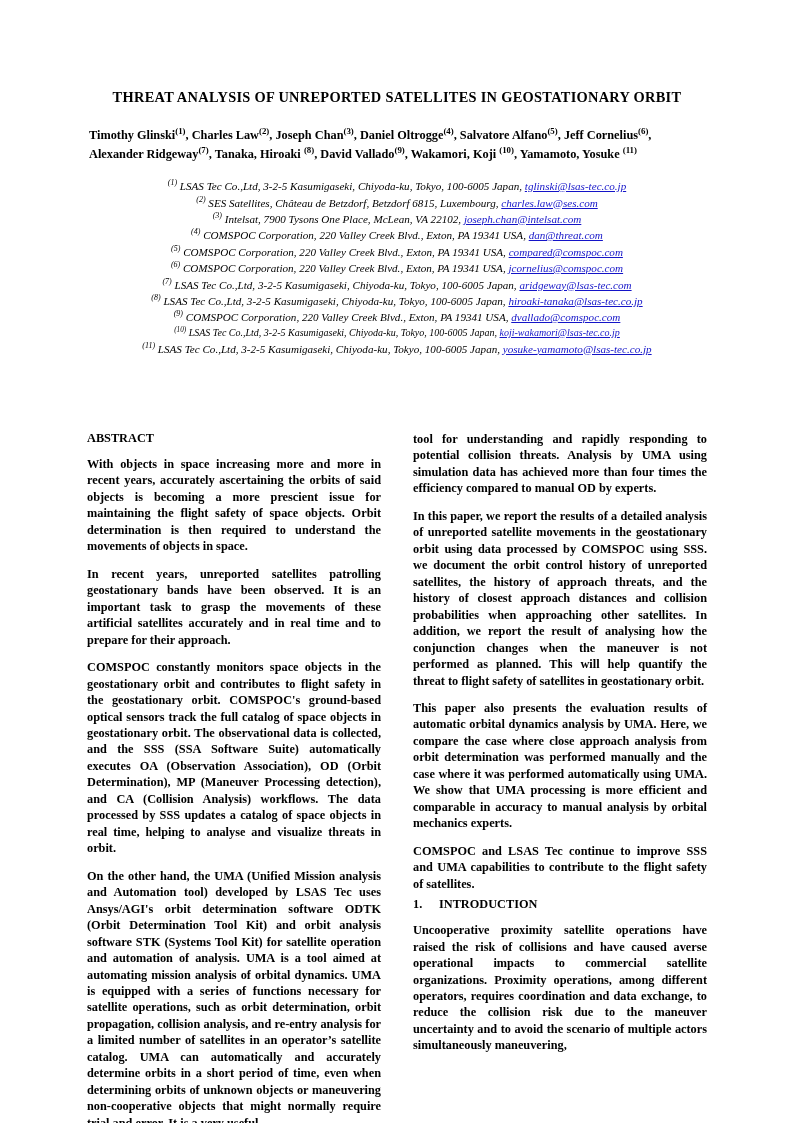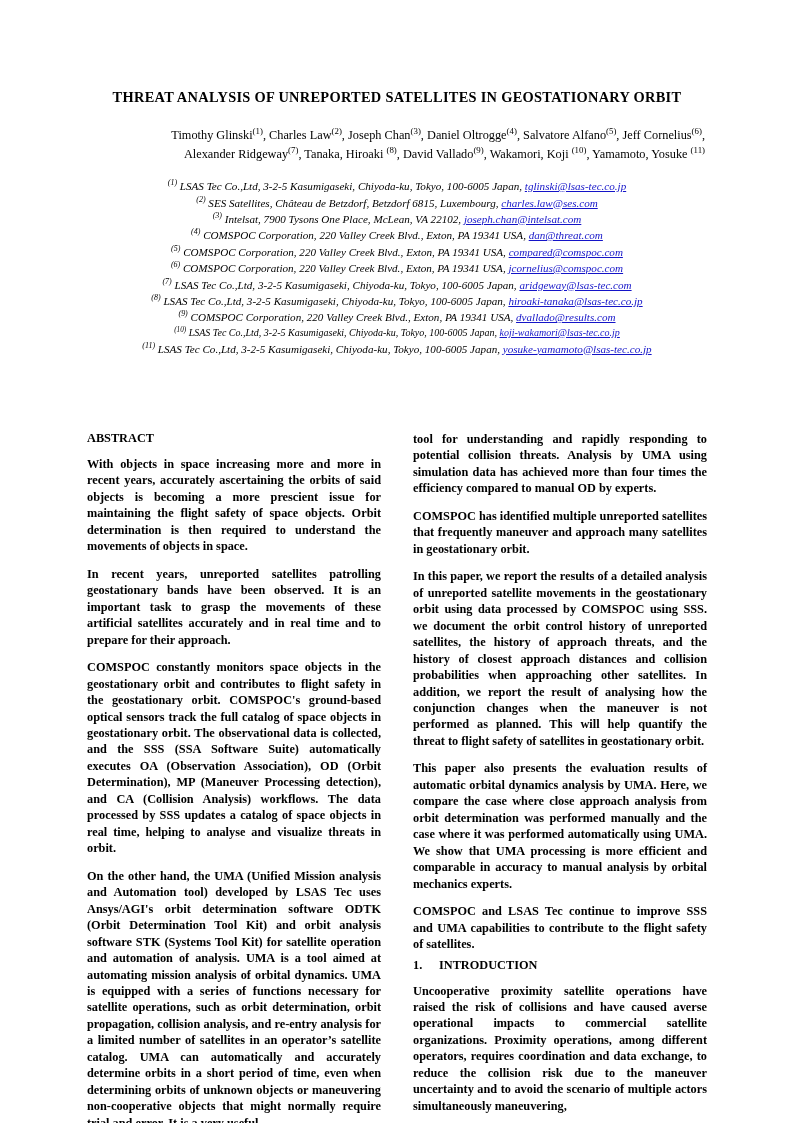--- a/index.html
+++ b/index.html
@@ -28,22 +28,22 @@
     text-align: center;
     font-weight: bold;
     font-size: 14.4px;
     letter-spacing: 0.02em;
     line-height: 1.25;
     margin: 0 0 20px 0;
   }
 
   
   .authors {
-    text-align: right;
-    font-weight: normal;
+    text-align: left;
+    font-weight: bold;
     font-size: 12.3px;
     line-height: 1.55;
     margin: 0 0 14px 0;
     padding: 0 2px;
   }
   .authors sup {
     font-size: 0.72em;
     vertical-align: super;
     line-height: 0;
   }
@@ -120,41 +120,40 @@
 
   <div class="affiliations">
       <div class="affil-line" style="font-size: 11.1px;"><sup>(1)</sup><span> LSAS Tec Co.,Ltd, 3-2-5 Kasumigaseki, Chiyoda-ku, Tokyo, 100-6005 Japan, </span><span class="affil-email">tglinski@lsas-tec.co.jp</span></div>
       <div class="affil-line" style="font-size: 11.1px;"><sup>(2)</sup><span> SES Satellites, Château de Betzdorf, Betzdorf 6815, Luxembourg, </span><span class="affil-email">charles.law@ses.com</span></div>
       <div class="affil-line" style="font-size: 11.1px;"><sup>(3)</sup><span> Intelsat, 7900 Tysons One Place, McLean, VA 22102, </span><span class="affil-email">joseph.chan@intelsat.com</span></div>
       <div class="affil-line" style="font-size: 11.1px;"><sup>(4)</sup><span> COMSPOC Corporation, 220 Valley Creek Blvd., Exton, PA 19341 USA, </span><span class="affil-email">dan@threat.com</span></div>
       <div class="affil-line" style="font-size: 11.1px;"><sup>(5)</sup><span> COMSPOC Corporation, 220 Valley Creek Blvd., Exton, PA 19341 USA, </span><span class="affil-email">compared@comspoc.com</span></div>
       <div class="affil-line" style="font-size: 11.1px;"><sup>(6)</sup><span> COMSPOC Corporation, 220 Valley Creek Blvd., Exton, PA 19341 USA, </span><span class="affil-email">jcornelius@comspoc.com</span></div>
       <div class="affil-line" style="font-size: 11.1px;"><sup>(7)</sup><span> LSAS Tec Co.,Ltd, 3-2-5 Kasumigaseki, Chiyoda-ku, Tokyo, 100-6005 Japan, </span><span class="affil-email">aridgeway@lsas-tec.com</span></div>
       <div class="affil-line" style="font-size: 11.1px;"><sup>(8)</sup><span> LSAS Tec Co.,Ltd, 3-2-5 Kasumigaseki, Chiyoda-ku, Tokyo, 100-6005 Japan, </span><span class="affil-email">hiroaki-tanaka@lsas-tec.co.jp</span></div>
-      <div class="affil-line" style="font-size: 11.1px;"><sup>(9)</sup><span> COMSPOC Corporation, 220 Valley Creek Blvd., Exton, PA 19341 USA, </span><span class="affil-email">dvallado@results.com</span></div>
+      <div class="affil-line" style="font-size: 11.1px;"><sup>(9)</sup><span> COMSPOC Corporation, 220 Valley Creek Blvd., Exton, PA 19341 USA, </span><span class="affil-email">dvallado@comspoc.com</span></div>
       <div class="affil-line" style="font-size: 10px;"><sup>(10)</sup><span> LSAS Tec Co.,Ltd, 3-2-5 Kasumigaseki, Chiyoda-ku, Tokyo, 100-6005 Japan, </span><span class="affil-email">koji-wakamori@lsas-tec.co.jp</span></div>
       <div class="affil-line" style="font-size: 11.1px;"><sup>(11)</sup><span> LSAS Tec Co.,Ltd, 3-2-5 Kasumigaseki, Chiyoda-ku, Tokyo, 100-6005 Japan, </span><span class="affil-email">yosuke-yamamoto@lsas-tec.co.jp</span></div>
     </div>
 
   <div class="body-cols">
 
     <div class="col">
       <div class="sec-heading">ABSTRACT</div>
       <div>
           <p class="para">With objects in space increasing more and more in recent years, accurately ascertaining the orbits of said objects is becoming a more prescient issue for maintaining the flight safety of space objects. Orbit determination is then required to understand the movements of objects in space.</p>
           <p class="para">In recent years, unreported satellites patrolling geostationary bands have been observed. It is an important task to grasp the movements of these artificial satellites accurately and in real time and to prepare for their approach.</p>
           <p class="para">COMSPOC constantly monitors space objects in the geostationary orbit and contributes to flight safety in the geostationary orbit. COMSPOC's ground-based optical sensors track the full catalog of space objects in geostationary orbit. The observational data is collected, and the SSS (SSA Software Suite) automatically executes OA (Observation Association), OD (Orbit Determination), MP (Maneuver Processing detection), and CA (Collision Analysis) workflows. The data processed by SSS updates a catalog of space objects in real time, helping to analyse and visualize threats in orbit.</p>
           <p class="para">On the other hand, the UMA (Unified Mission analysis and Automation tool) developed by LSAS Tec uses Ansys/AGI's orbit determination software ODTK (Orbit Determination Tool Kit) and orbit analysis software STK (Systems Tool Kit) for satellite operation and automation of analysis. UMA is a tool aimed at automating mission analysis of orbital dynamics. UMA is equipped with a series of functions necessary for satellite operations, such as orbit determination, orbit propagation, collision analysis, and re-entry analysis for a limited number of satellites in an operator’s satellite catalog. UMA can automatically and accurately determine orbits in a short period of time, even when determining orbits of unknown objects or maneuvering non-cooperative   objects that might normally require trial and error. It is a very useful</p>
         </div>
     </div>
 
     <div class="col">
       <div>
           <p class="para">tool for understanding and rapidly responding to potential collision threats. Analysis by UMA using simulation data has achieved more than four times the efficiency compared to manual OD by experts.</p>
-          <p class="para">COMSPOC has identified multiple unreported satellites that frequently maneuver and approach many satellites in geostationary orbit.</p>
           <p class="para">In this paper, we report the results of a detailed analysis of unreported satellite movements in the geostationary orbit using data processed by COMSPOC using SSS.  we document the orbit control history of unreported satellites, the history of approach threats, and the history of closest approach distances and collision probabilities when approaching other satellites. In addition, we report the result of analysing how the conjunction changes when the maneuver is not performed as planned. This will help quantify the threat to flight safety of satellites in geostationary orbit.</p>
           <p class="para">This paper also presents the evaluation results of automatic orbital dynamics analysis by UMA.  Here, we compare the case where close approach analysis from orbit determination was performed manually and the case where it was performed automatically using UMA. We show that UMA processing is more efficient and comparable in accuracy to manual analysis by orbital mechanics experts.</p>
           <p class="para">COMSPOC and LSAS Tec continue to improve SSS and UMA capabilities to contribute to the flight safety of satellites.</p>
         </div>
       <div class="sec-heading spaced">
         <span class="num">1.</span><span>INTRODUCTION</span>
       </div>
       <div>
           <p class="para">Uncooperative proximity satellite operations have raised the risk of collisions and have caused averse operational impacts to commercial satellite organizations. Proximity operations, among different operators, requires coordination and data exchange, to reduce the collision risk due to the maneuver uncertainty and to avoid the scenario of multiple actors simultaneously maneuvering,</p>
         </div>

